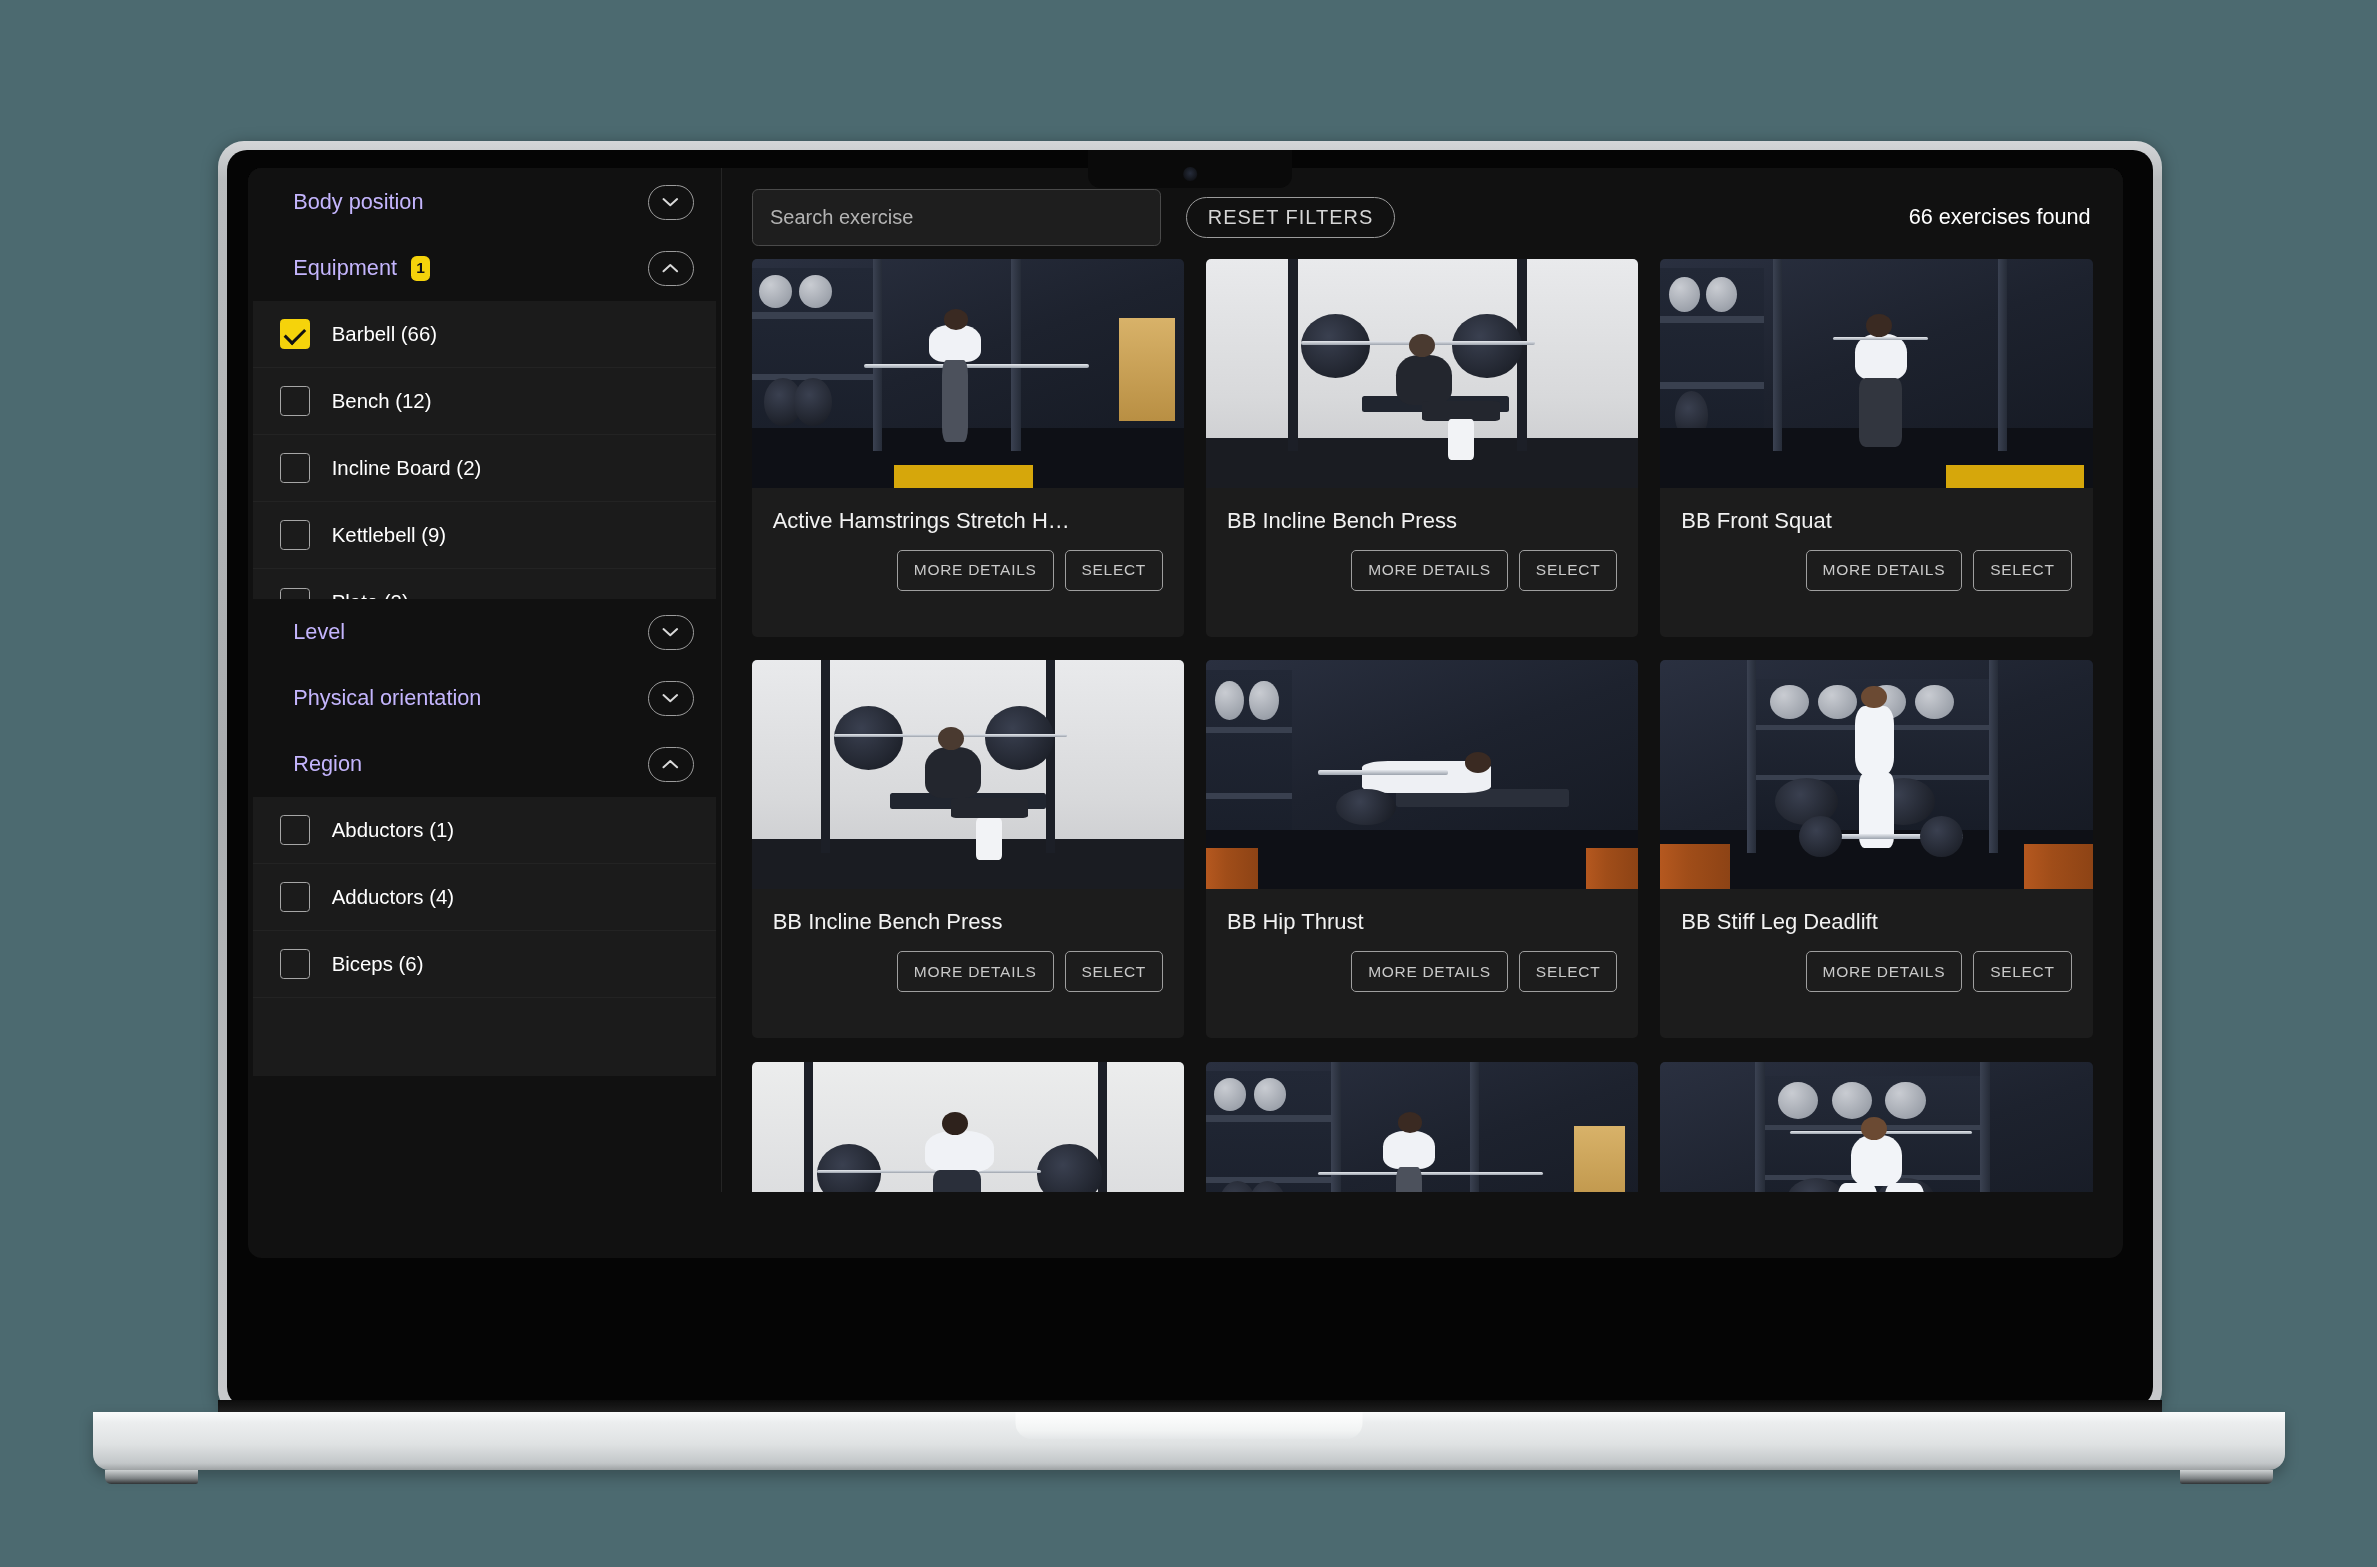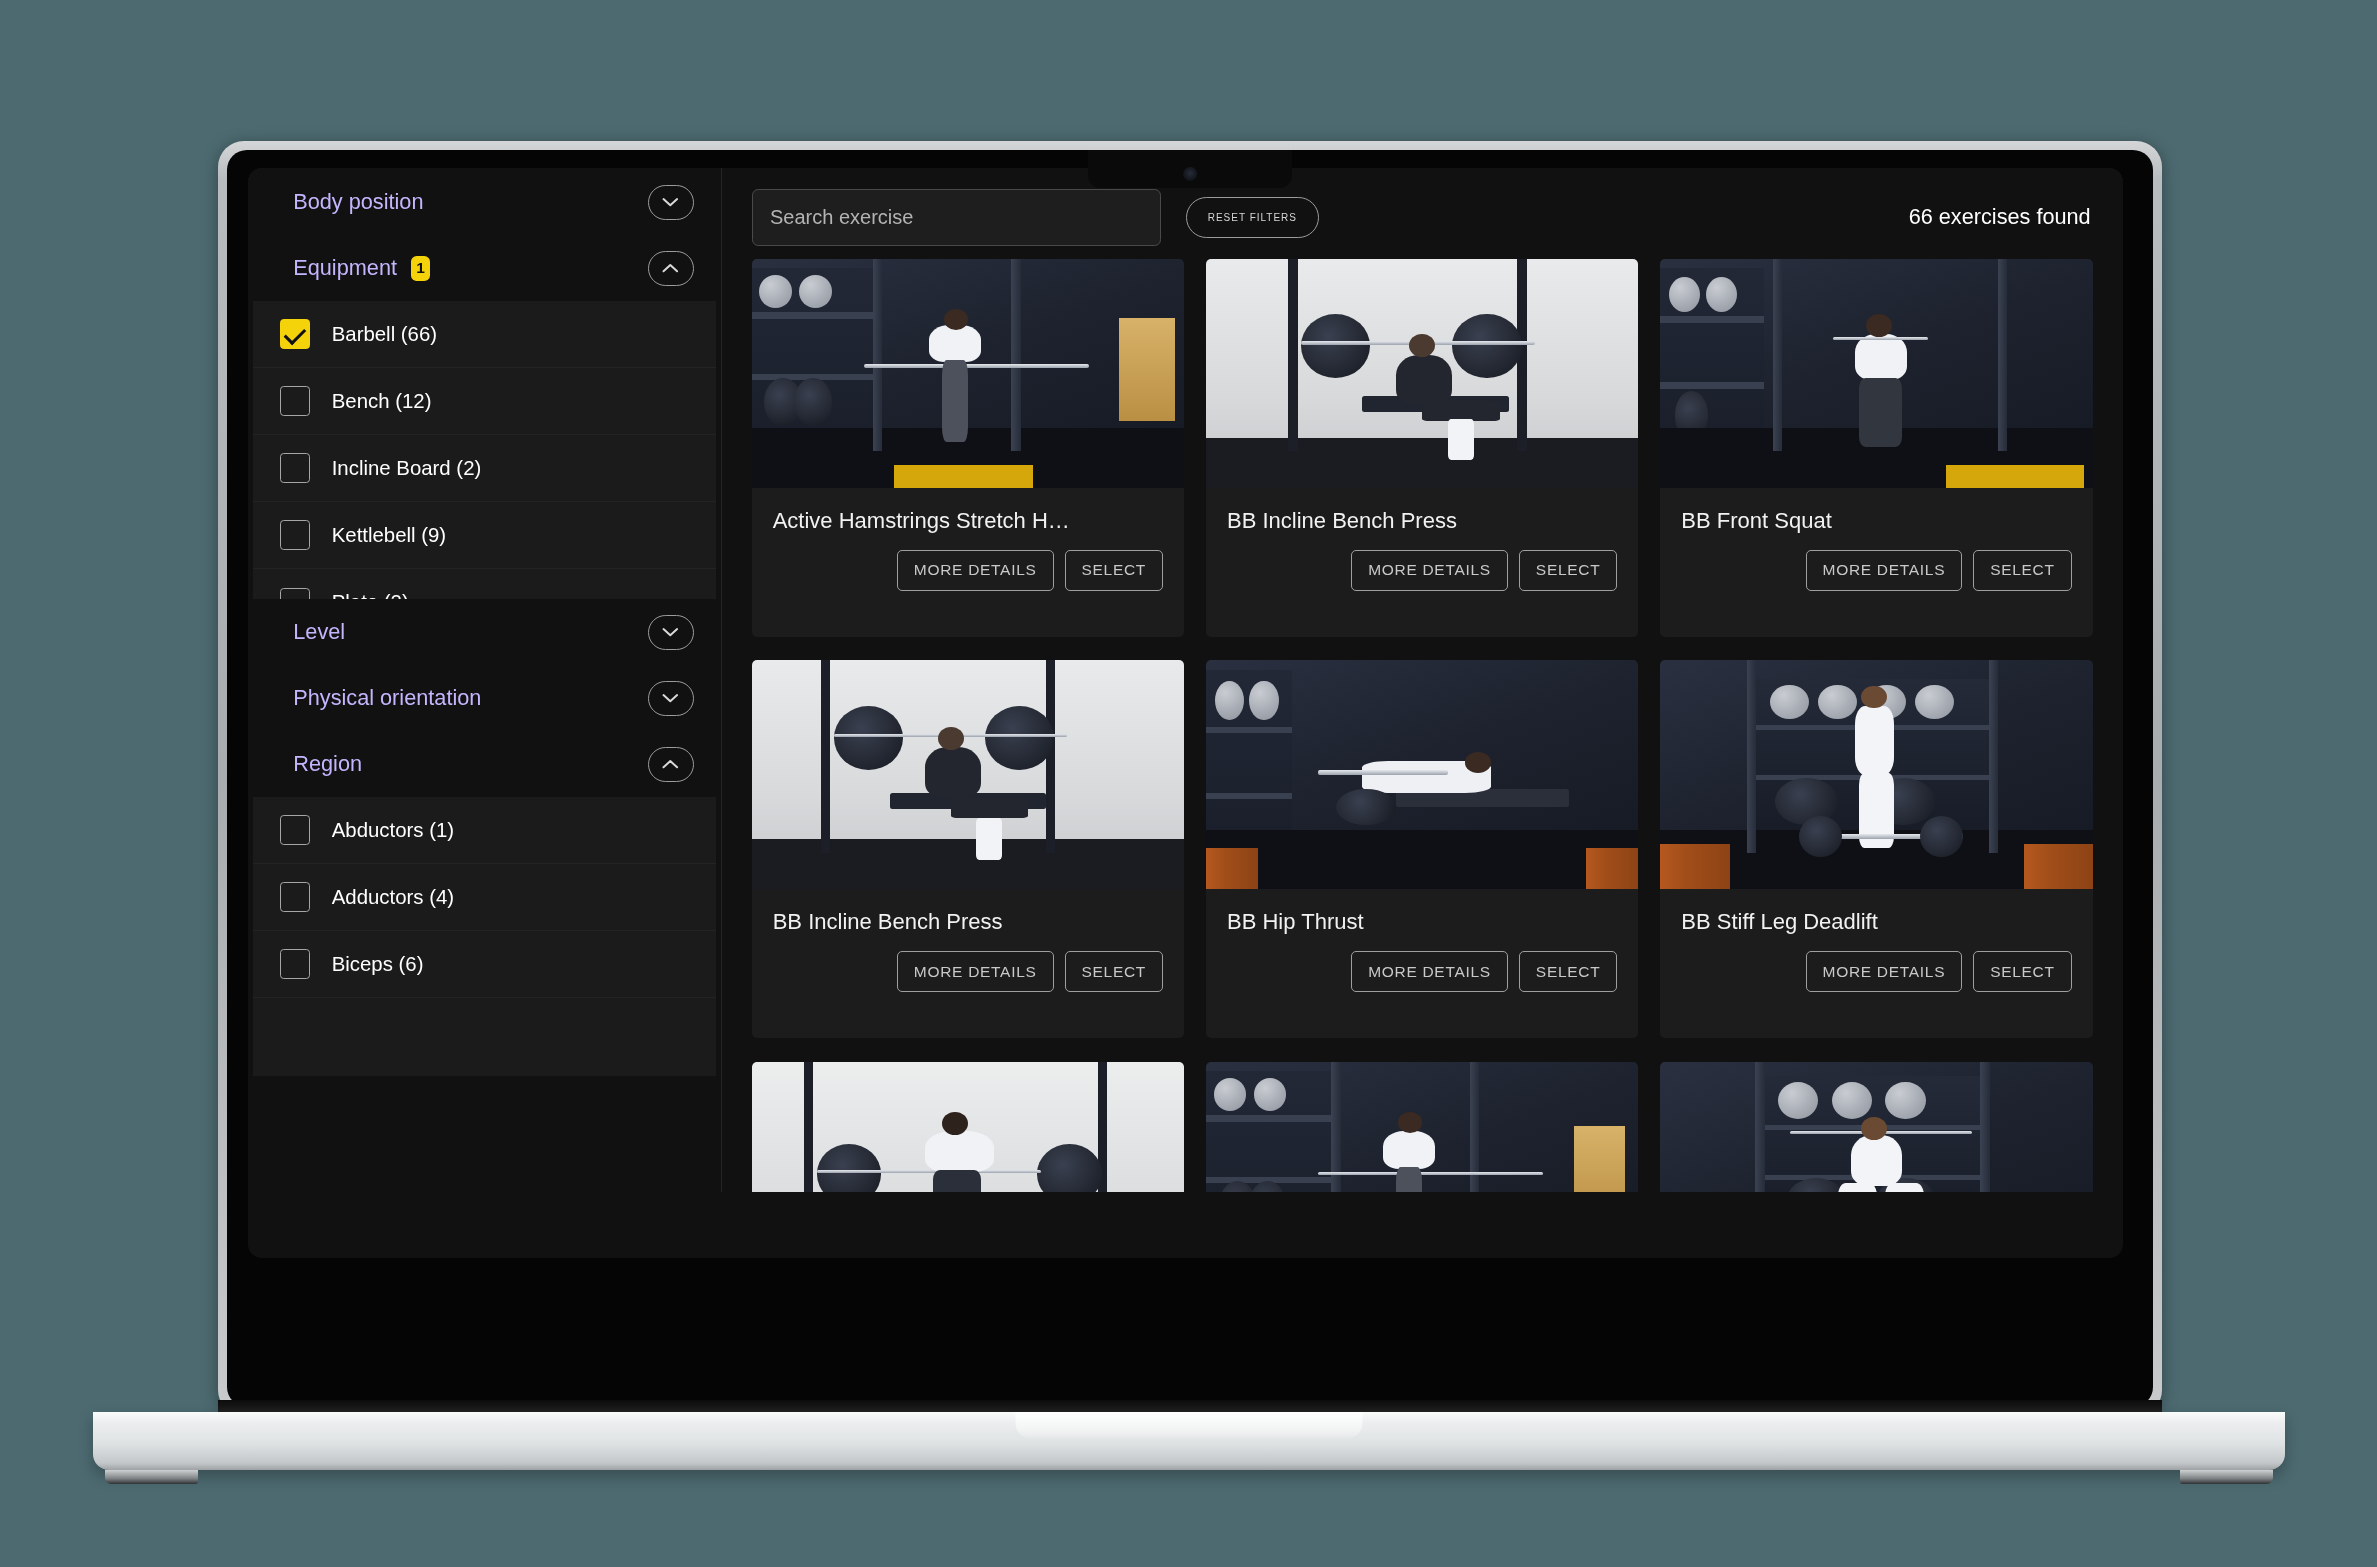--- a/index.html
+++ b/index.html
@@ -168,21 +168,21 @@
     width: 409px; height: 57px;
     background: #1e1e1e; border: 1.2px solid #4a4a4a; border-radius: 6.2px;
     color: #ffffff; font-size: 20px; padding: 0 17.3px;
     font-family: "Liberation Sans", sans-serif;
     outline: none;
   }
   #search-input::placeholder { color: #b3b3b3; }
   #reset-filters {
     height: 41px; padding: 0 21px;
     background: transparent; border: 1.9px solid #9c9c9c; border-radius: 21px;
-    color: #d6d6d6; font-size: 10px; letter-spacing: 1px;
+    color: #d6d6d6; font-size: 20px; letter-spacing: 1px;
     font-family: "Liberation Sans", sans-serif; cursor: pointer;
   }
   #result-count { margin-left: auto; color: #ffffff; font-size: 21.7px; }
 
   #grid {
     flex: 1;
     display: grid;
     grid-template-columns: repeat(3, 1fr);
     gap: 23.5px 22px;
     padding: 13.6px 30px 0 30px;

